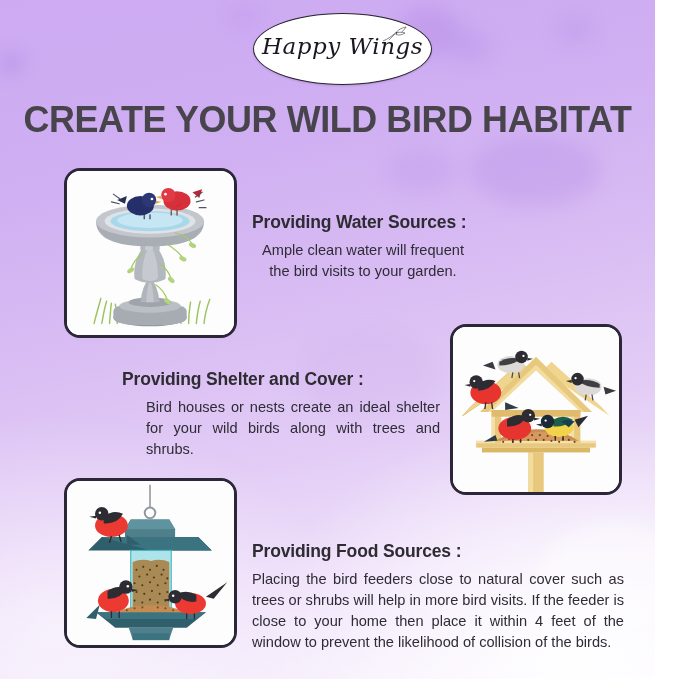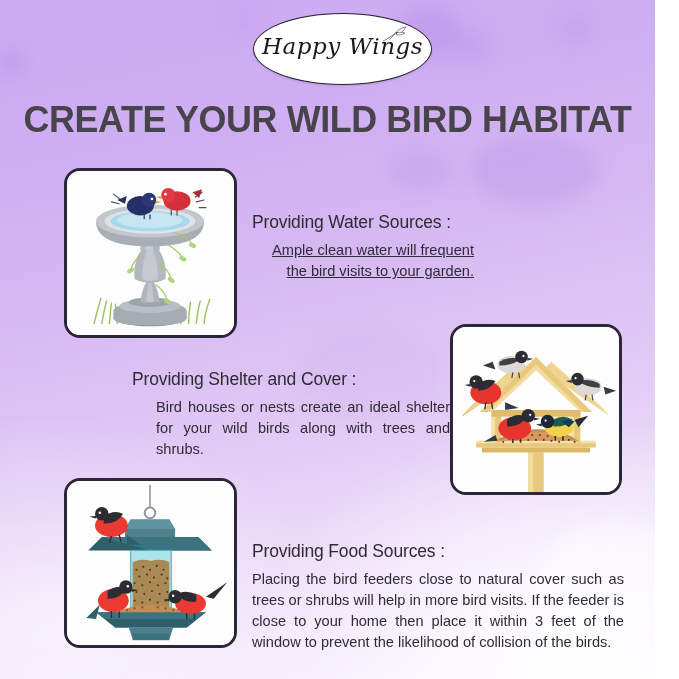--- a/index.html
+++ b/index.html
@@ -89,38 +89,38 @@
 
   #card-water   { left: 64px;  top: 168px; width: 173px; height: 170px; }
   #card-shelter { left: 450px; top: 324px; width: 172px; height: 171px; }
   #card-food    { left: 64px;  top: 478px; width: 173px; height: 170px; }
 
   
   .block { position: absolute; }
   .block h2 {
     margin: 0 0 7px 0;
     font-family: "Liberation Sans", sans-serif;
-    font-weight: normal;
+    font-weight: bold;
     font-size: 17.5px;
     color: #2e2b33;
     letter-spacing: -0.15px;
     white-space: nowrap;
   }
   .block p {
     margin: 0;
     font-family: "Liberation Sans", sans-serif;
     font-size: 14.6px;
     line-height: 1.45;
     color: #2f2c35;
   }
 
   #block-water   { left: 252px; top: 212px; width: 222px; }
-  #block-water p { text-align: right; text-decoration: underline; }
-
-  #block-shelter { left: 132px; top: 369px; width: 318px; }
+  #block-water p { text-align: center; }
+
+  #block-shelter { left: 122px; top: 369px; width: 318px; }
   #block-shelter p { text-align: justify; margin-left: 24px; }
 
   #block-food    { left: 252px; top: 541px; width: 372px; }
   #block-food p  { text-align: justify; }
 </style>
 </head>
 <body>
 
 <div id="poster">
 
@@ -432,16 +432,16 @@
     <p>Ample clean water will frequent the  bird visits to your garden.</p>
   </div>
 
   <div class="block" id="block-shelter">
     <h2>Providing Shelter and Cover :</h2>
     <p>Bird houses or nests create an ideal shelter for your wild birds along with trees and shrubs.</p>
   </div>
 
   <div class="block" id="block-food">
     <h2>Providing Food Sources :</h2>
-    <p>Placing the bird feeders close to natural cover such as trees or shrubs will help in more bird visits. If the feeder is close to your home then place it within 3 feet of the window to prevent the likelihood of collision of the birds.</p>
+    <p>Placing the bird feeders close to natural cover such as trees or shrubs will help in more bird visits. If the feeder is close to your home then place it within 4 feet of the window to prevent the likelihood of collision of the birds.</p>
   </div>
 
 </div>
 
 </body></html>

